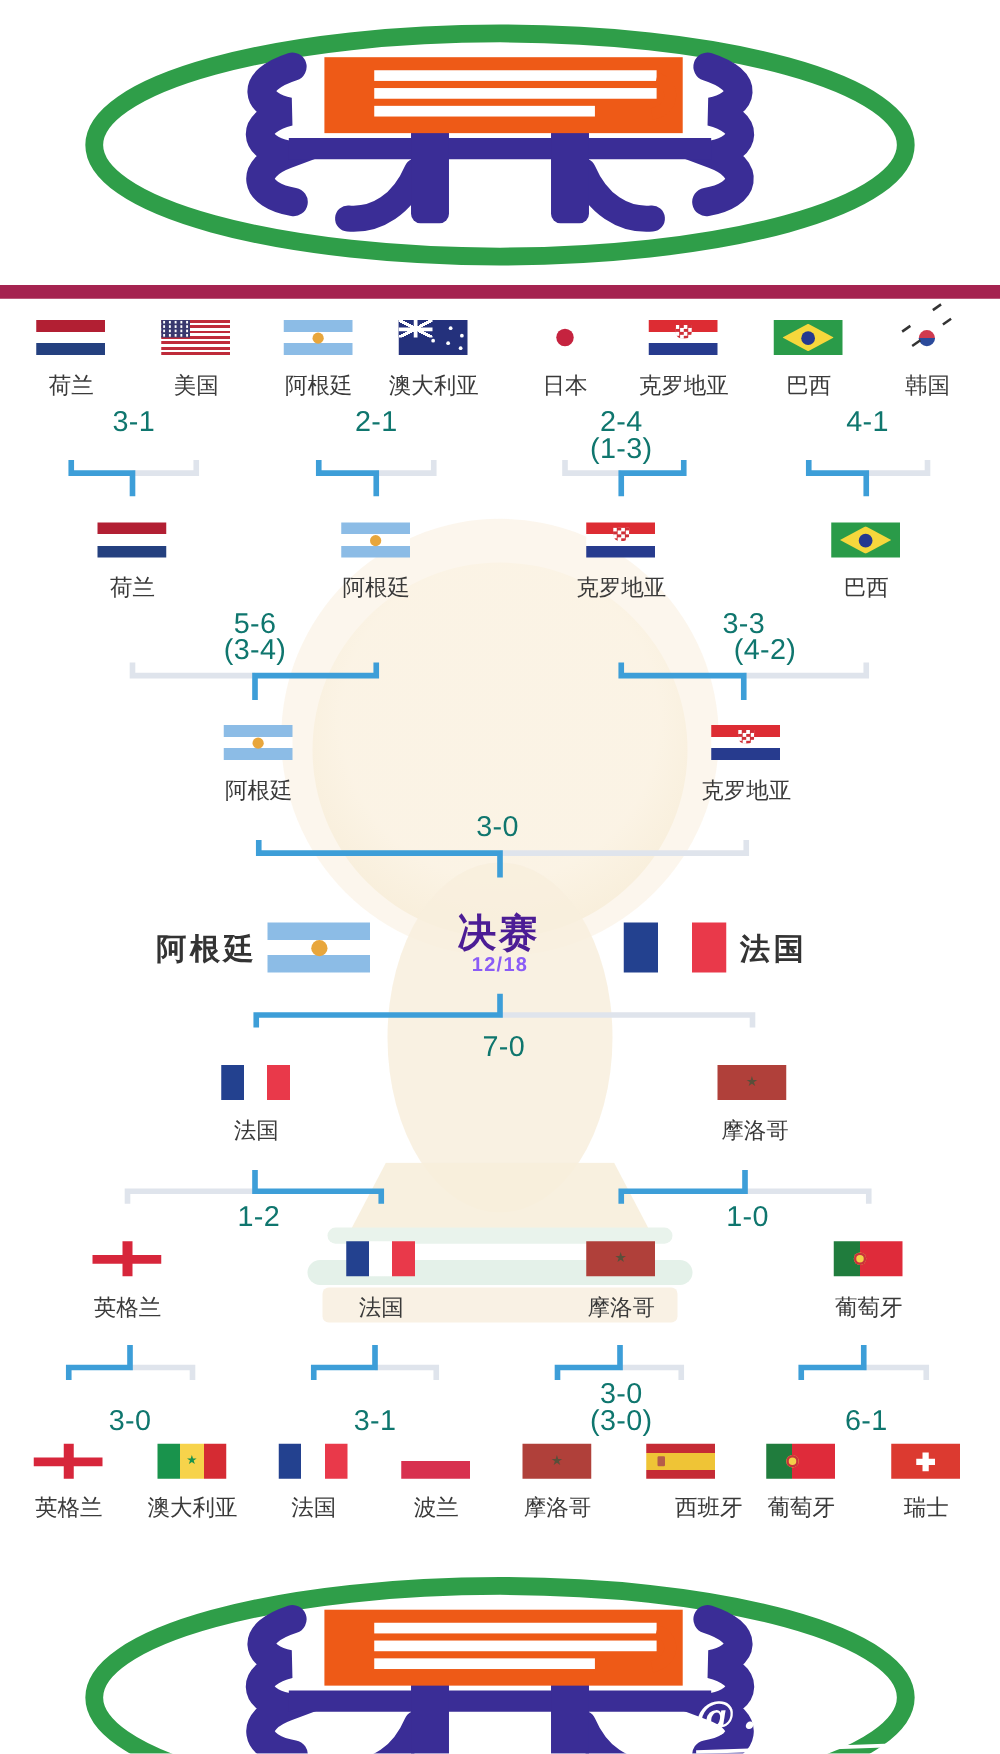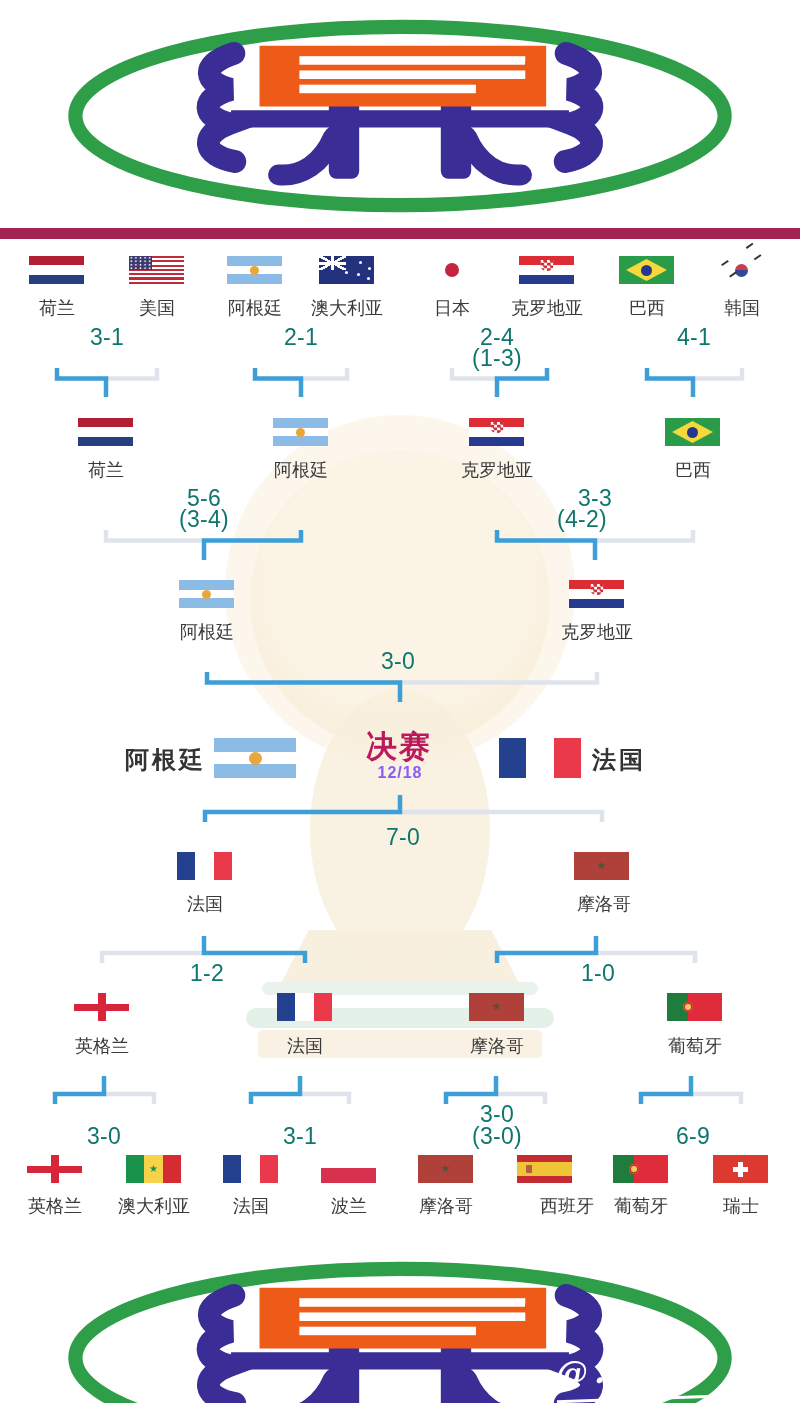--- a/index.html
+++ b/index.html
@@ -4,21 +4,21 @@
 <style>
   html,body{margin:0;padding:0;background:#fff}
   .stage{position:relative;width:800px;height:1403px;background:#fff;overflow:hidden;
          font-family:"Liberation Sans","DejaVu Sans",sans-serif}
   
   .lbl{position:absolute;transform:translateX(-50%);font-size:18px;font-weight:500;
        color:#3a3a3a;white-space:nowrap;z-index:4;line-height:1.2}
   .scr{position:absolute;transform:translateX(-50%);font-size:23px;font-weight:400;
        color:#0f766e;white-space:nowrap;z-index:4;line-height:1;letter-spacing:.3px}
   .final-title{position:absolute;transform:translateX(-50%);font-size:31px;font-weight:800;
-       color:#be185d;z-index:4;line-height:1;letter-spacing:2px}
+       color:#4c1d95;z-index:4;line-height:1;letter-spacing:2px}
   .final-date{position:absolute;transform:translateX(-50%);font-size:16px;font-weight:700;
        color:#8b5cf6;z-index:4;line-height:1;letter-spacing:1px}
   .final-lbl{position:absolute;font-size:24px;font-weight:600;color:#333;white-space:nowrap;
        z-index:4;line-height:1.2;letter-spacing:3px}
   
   .sep{position:absolute;left:0;top:228px;width:800px;height:11px;background:#a52350;z-index:3}
   
   .flag{position:absolute;width:55px;height:28px;z-index:3}
   .flag.lg{width:82px;height:40px}
   .flag::before,.flag::after{content:"";position:absolute}
@@ -184,21 +184,21 @@
   <div class="flag f-ar" style="left:273px;top:418px"></div>
   <div class="flag f-hr" style="left:469px;top:418px"></div>
   <div class="flag f-br" style="left:665px;top:418px"></div>
   <div class="lbl" style="left:106px;top:460px">荷兰</div>
   <div class="lbl" style="left:301px;top:460px">阿根廷</div>
   <div class="lbl" style="left:497px;top:460px">克罗地亚</div>
   <div class="lbl" style="left:693px;top:460px">巴西</div>
   <div class="scr" style="left:204px;top:487px">5-6</div>
   <div class="scr" style="left:204px;top:508px">(3-4)</div>
   <div class="scr" style="left:595px;top:487px">3-3</div>
-  <div class="scr" style="left:582px;top:508px">(4-2)</div>
+  <div class="scr" style="left:612px;top:508px">(4-2)</div>
 
   <div class="flag f-ar" style="left:179px;top:580px"></div>
   <div class="flag f-hr" style="left:569px;top:580px"></div>
   <div class="lbl" style="left:207px;top:622px">阿根廷</div>
   <div class="lbl" style="left:597px;top:622px">克罗地亚</div>
   <div class="scr" style="left:398px;top:650px">3-0</div>
 
   <div class="final-lbl" style="left:206px;top:746px;transform:translateX(-100%)">阿根廷</div>
   <div class="flag f-ar lg" style="left:214px;top:738px"></div>
   <div class="final-title" style="left:399px;top:731px">决赛</div>
@@ -220,21 +220,21 @@
   <div class="flag f-pt" style="left:667px;top:993px"></div>
   <div class="lbl" style="left:102px;top:1036px">英格兰</div>
   <div class="lbl" style="left:305px;top:1036px">法国</div>
   <div class="lbl" style="left:497px;top:1036px">摩洛哥</div>
   <div class="lbl" style="left:695px;top:1036px">葡萄牙</div>
 
   <div class="scr" style="left:104px;top:1125px">3-0</div>
   <div class="scr" style="left:300px;top:1125px">3-1</div>
   <div class="scr" style="left:497px;top:1103px">3-0</div>
   <div class="scr" style="left:497px;top:1125px">(3-0)</div>
-  <div class="scr" style="left:693px;top:1125px">6-9</div>
+  <div class="scr" style="left:693px;top:1125px">6-1</div>
   <div class="flag f-en" style="left:27px;top:1155px"></div>
   <div class="flag f-sn" style="left:126px;top:1155px"></div>
   <div class="flag f-fr" style="left:223px;top:1155px"></div>
   <div class="flag f-pl" style="left:321px;top:1155px"></div>
   <div class="flag f-ma" style="left:418px;top:1155px"></div>
   <div class="flag f-es" style="left:517px;top:1155px"></div>
   <div class="flag f-pt" style="left:613px;top:1155px"></div>
   <div class="flag f-ch" style="left:713px;top:1155px"></div>
   <div class="lbl" style="left:55px;top:1196px">英格兰</div>
   <div class="lbl" style="left:154px;top:1196px">澳大利亚</div>

